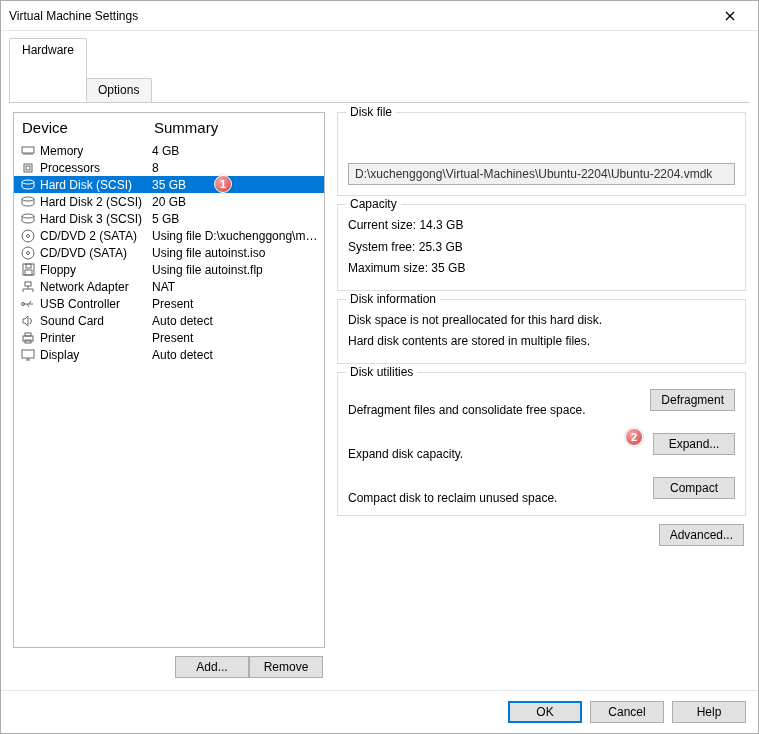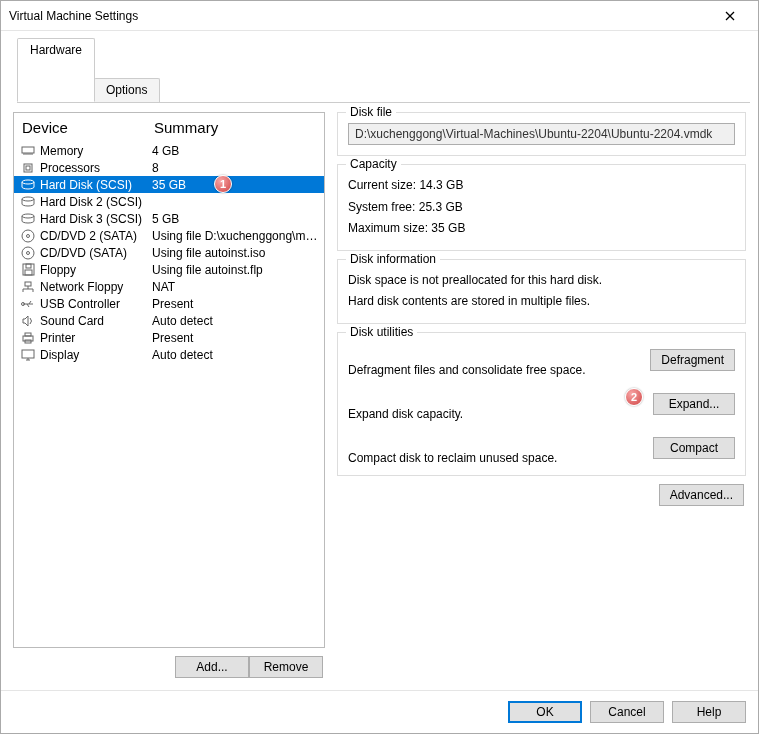--- a/index.html
+++ b/index.html
@@ -33,21 +33,21 @@
     width: 36px;
     height: 24px;
     display: flex;
     align-items: center;
     justify-content: center;
     font-size: 14px;
     cursor: pointer;
   }
   .close-btn svg { width: 10px; height: 10px; stroke: #000; stroke-width: 1.3; }
   .tabs-area {
-    padding: 6px 8px 0 16px;
+    padding: 6px 8px 0 8px;
   }
   .tabs {
     display: flex;
     gap: 0;
     border-bottom: 1px solid #ccc;
     position: relative;
     top: 1px;
   }
   .tab {
     padding: 4px 12px 5px 12px;
@@ -177,20 +177,21 @@
   }
   .disk-file-input {
     width: 100%;
     height: 22px;
     border: 1px solid #adadad;
     background: #f0f0f0;
     padding: 2px 6px;
     font-size: 12px;
     font-family: inherit;
     color: #333;
+    margin-top: 40px;
   }
   .capacity-row, .info-row {
     font-size: 12px;
     line-height: 1.8;
   }
   .utility-row {
     display: flex;
     align-items: center;
     justify-content: space-between;
     margin-bottom: 10px;
@@ -283,20 +284,21 @@
               <div class="anno-badge" style="left: 200px; top: -1px;">1</div>
             </div>
             <div class="list-row" style="position: relative;">
               <span class="ic">
                 <svg width="14" height="12" viewBox="0 0 14 12">
                   <ellipse cx="7" cy="3" rx="6" ry="2" stroke="#666" fill="none" stroke-width="1"></ellipse>
                   <path d="M1 3 v5 a6 2 0 0 0 12 0 v-5" stroke="#666" fill="none" stroke-width="1"></path>
                 </svg>
               </span>
               <span class="dev">Hard Disk 2 (SCSI)</span>
+              <span class="sum">20 GB</span>
             </div>
             <div class="list-row" style="position: relative;">
               <span class="ic">
                 <svg width="14" height="12" viewBox="0 0 14 12">
                   <ellipse cx="7" cy="3" rx="6" ry="2" stroke="#666" fill="none" stroke-width="1"></ellipse>
                   <path d="M1 3 v5 a6 2 0 0 0 12 0 v-5" stroke="#666" fill="none" stroke-width="1"></path>
                 </svg>
               </span>
               <span class="dev">Hard Disk 3 (SCSI)</span>
               <span class="sum">5 GB</span>
@@ -335,21 +337,21 @@
             <div class="list-row" style="position: relative;">
               <span class="ic">
                 <svg width="14" height="12" viewBox="0 0 14 12">
                   <rect x="4" y="1" width="6" height="4" stroke="#666" fill="none" stroke-width="1"></rect>
                   <line x1="7" y1="5" x2="7" y2="8" stroke="#666" fill="none" stroke-width="1"></line>
                   <line x1="2" y1="8" x2="12" y2="8" stroke="#666" fill="none" stroke-width="1"></line>
                   <line x1="2" y1="8" x2="2" y2="11" stroke="#666" fill="none" stroke-width="1"></line>
                   <line x1="12" y1="8" x2="12" y2="11" stroke="#666" fill="none" stroke-width="1"></line>
                 </svg>
               </span>
-              <span class="dev">Network Floppy</span>
+              <span class="dev">Network Adapter</span>
               <span class="sum">NAT</span>
             </div>
             <div class="list-row" style="position: relative;">
               <span class="ic">
                 <svg width="14" height="12" viewBox="0 0 14 12">
                   <line x1="2" y1="6" x2="12" y2="6" stroke="#666" fill="none" stroke-width="1"></line>
                   <circle cx="2" cy="6" r="1.5" stroke="#666" fill="none" stroke-width="1"></circle>
                   <path d="M8 6 l2 -3 M6 6 l2 3" stroke="#666" fill="none" stroke-width="1"></path>
                 </svg>
               </span>

